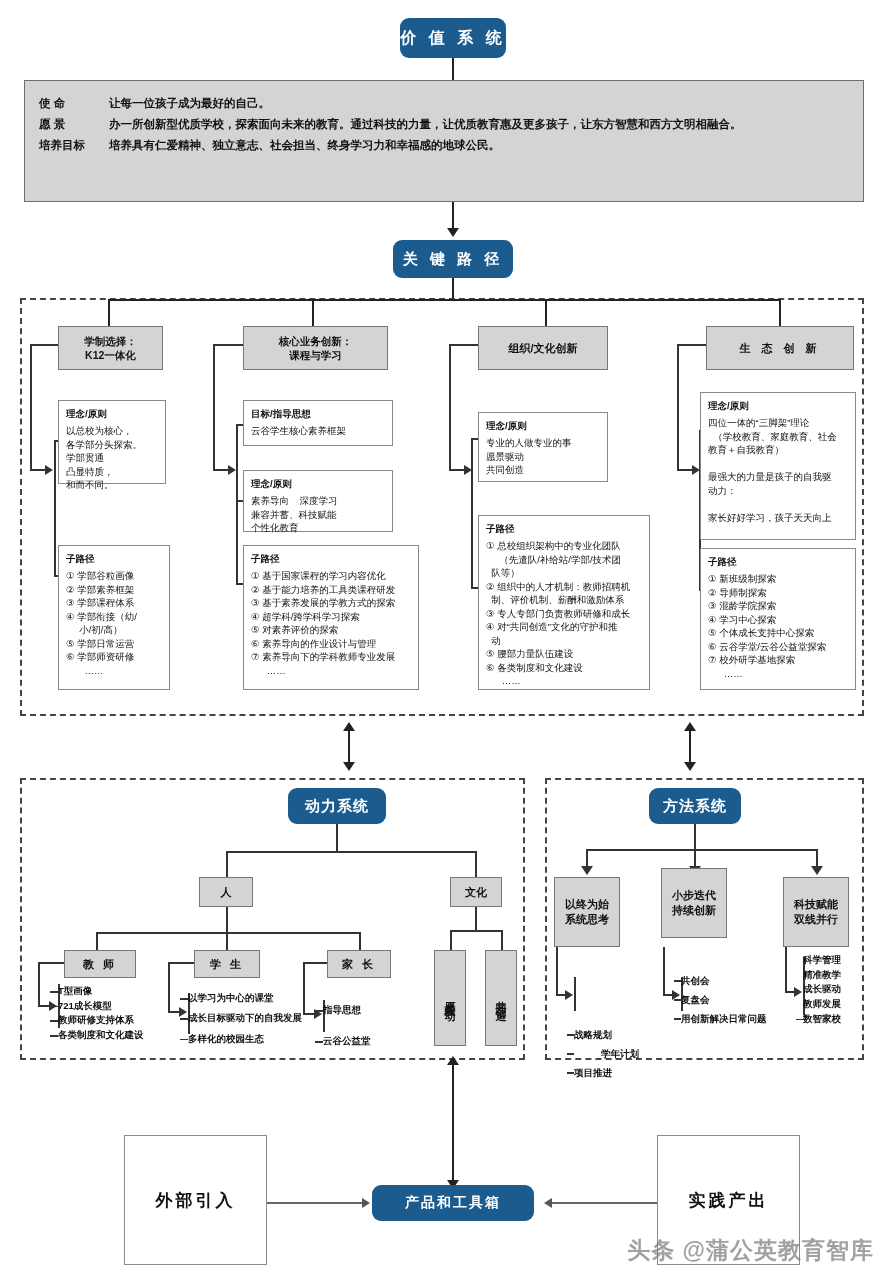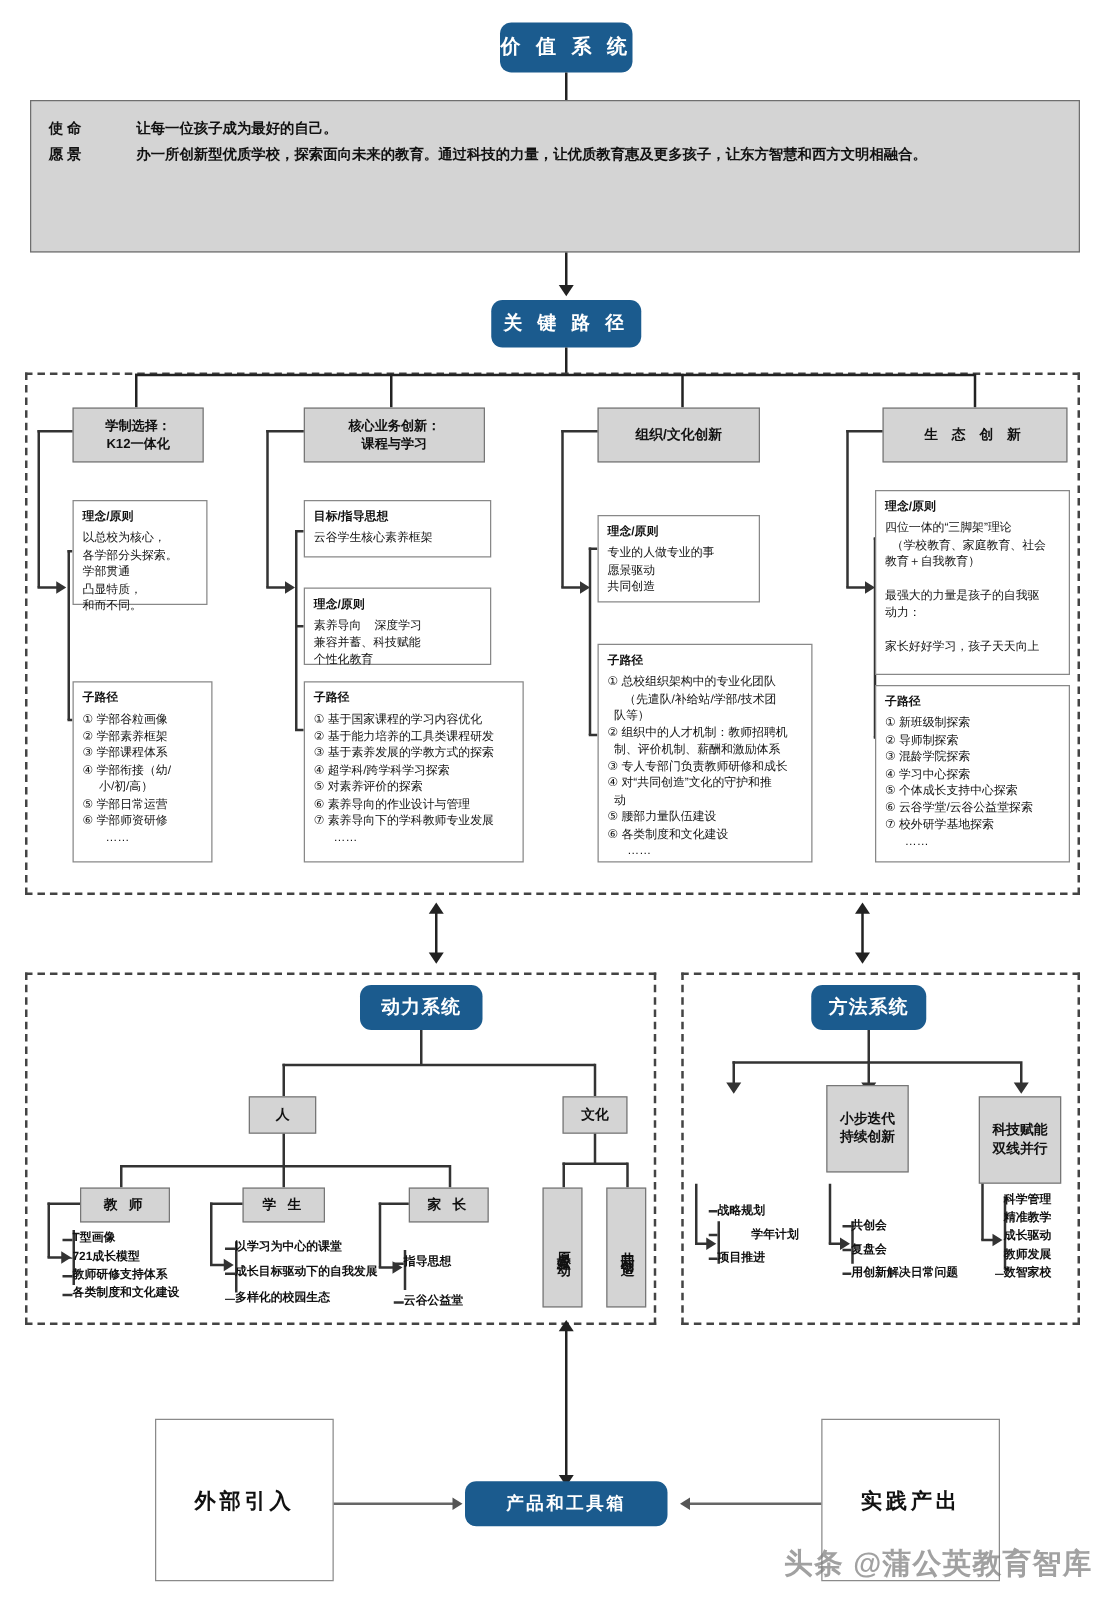--- a/index.html
+++ b/index.html
@@ -176,20 +176,24 @@
   <div class="vline" style="left:452px;top:58px;height:22px;"></div>
 
   <div id="value-panel">
     <div class="vrow">
       <span class="vlabel">使    命</span>
       <span class="vtext">让每一位孩子成为最好的自己。</span>
     </div>
     <div class="vrow">
       <span class="vlabel">愿    景</span>
       <span class="vtext">办一所创新型优质学校，探索面向未来的教育。通过科技的力量，让优质教育惠及更多孩子，让东方智慧和西方文明相融合。</span>
+    </div>
+    <div class="vrow">
+      <span class="vlabel">培养目标</span>
+      <span class="vtext">培养具有仁爱精神、独立意志、社会担当、终身学习力和幸福感的地球公民。</span>
     </div>
   </div>
 
   <div class="vline" style="left:452px;top:202px;height:28px;"></div>
   <div class="arrow-down" style="left:447px;top:228px;"></div>
 
   <div class="blue-pill" style="left:393px;top:240px;width:120px;height:38px;font-size:15px;">关 键 路 径</div>
 
   <div class="vline" style="left:452px;top:278px;height:22px;"></div>
 
@@ -404,30 +408,32 @@
 
   <div class="vline-thin" style="left:694px;top:824px;height:26px;"></div>
   <div class="hline-thin" style="left:586px;top:849px;width:230px;"></div>
   <div class="vline-thin" style="left:586px;top:849px;height:21px;"></div>
   <div class="vline-thin" style="left:694px;top:849px;height:21px;"></div>
   <div class="vline-thin" style="left:816px;top:849px;height:21px;"></div>
   <div class="arrow-down" style="left:581px;top:866px;border-top-color:#333;"></div>
   <div class="arrow-down" style="left:689px;top:866px;border-top-color:#333;"></div>
   <div class="arrow-down" style="left:811px;top:866px;border-top-color:#333;"></div>
 
+  <div class="grey-box" style="left:554px;top:877px;width:66px;height:70px;font-size:11px;white-space:pre-line;">以终为始
+系统思考</div>
   <div class="grey-box" style="left:661px;top:868px;width:66px;height:70px;font-size:11px;white-space:pre-line;">小步迭代
 持续创新</div>
   <div class="grey-box" style="left:783px;top:877px;width:66px;height:70px;font-size:11px;white-space:pre-line;">科技赋能
 双线并行</div>
 
   <div class="vline-thin" style="left:556px;top:947px;height:48px;"></div>
   <div class="hline-thin" style="left:556px;top:994px;width:10px;"></div>
   <div class="arrow-right-dark" style="left:565px;top:990px;"></div>
   <div class="vline-thin" style="left:574px;top:977px;height:34px;"></div>
-  <div style="position:absolute;left:574px;top:959px;width:70px;font-size:9.5px;font-weight:bold;line-height:2.0;">
+  <div style="position:absolute;left:574px;top:1025px;width:70px;font-size:9.5px;font-weight:bold;line-height:2.0;">
     <div style="position:relative;white-space:nowrap;"><span style="position:absolute;left:-7px;top:9px;width:7px;height:1.5px;background:#333;"></span><span>战略规划</span></div>
     <div style="position:relative;white-space:nowrap;padding-left:27px;"><span style="position:absolute;left:-7px;top:9px;width:7px;height:1.5px;background:#333;"></span><span>学年计划</span></div>
     <div style="position:relative;white-space:nowrap;"><span style="position:absolute;left:-7px;top:9px;width:7px;height:1.5px;background:#333;"></span><span>项目推进</span></div>
   </div>
 
   <div class="vline-thin" style="left:663px;top:947px;height:48px;"></div>
   <div class="hline-thin" style="left:663px;top:994px;width:10px;"></div>
   <div class="arrow-right-dark" style="left:672px;top:990px;"></div>
   <div class="vline-thin" style="left:681px;top:977px;height:34px;"></div>
   <div style="position:absolute;left:681px;top:971px;width:100px;font-size:9.5px;font-weight:bold;line-height:2.0;">

